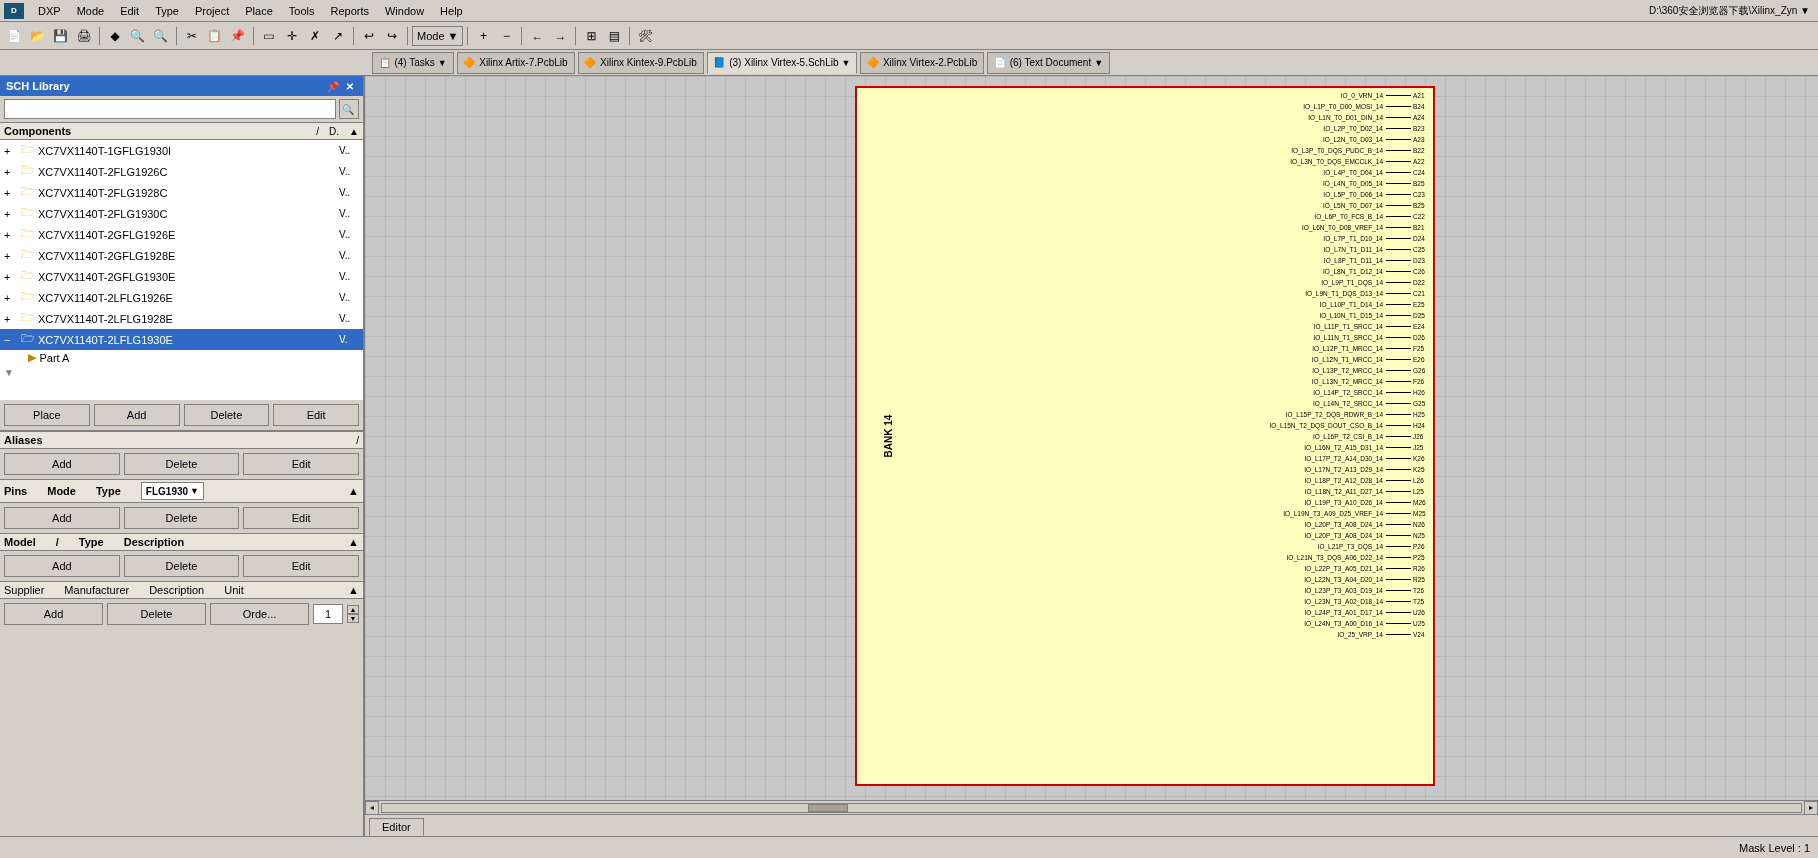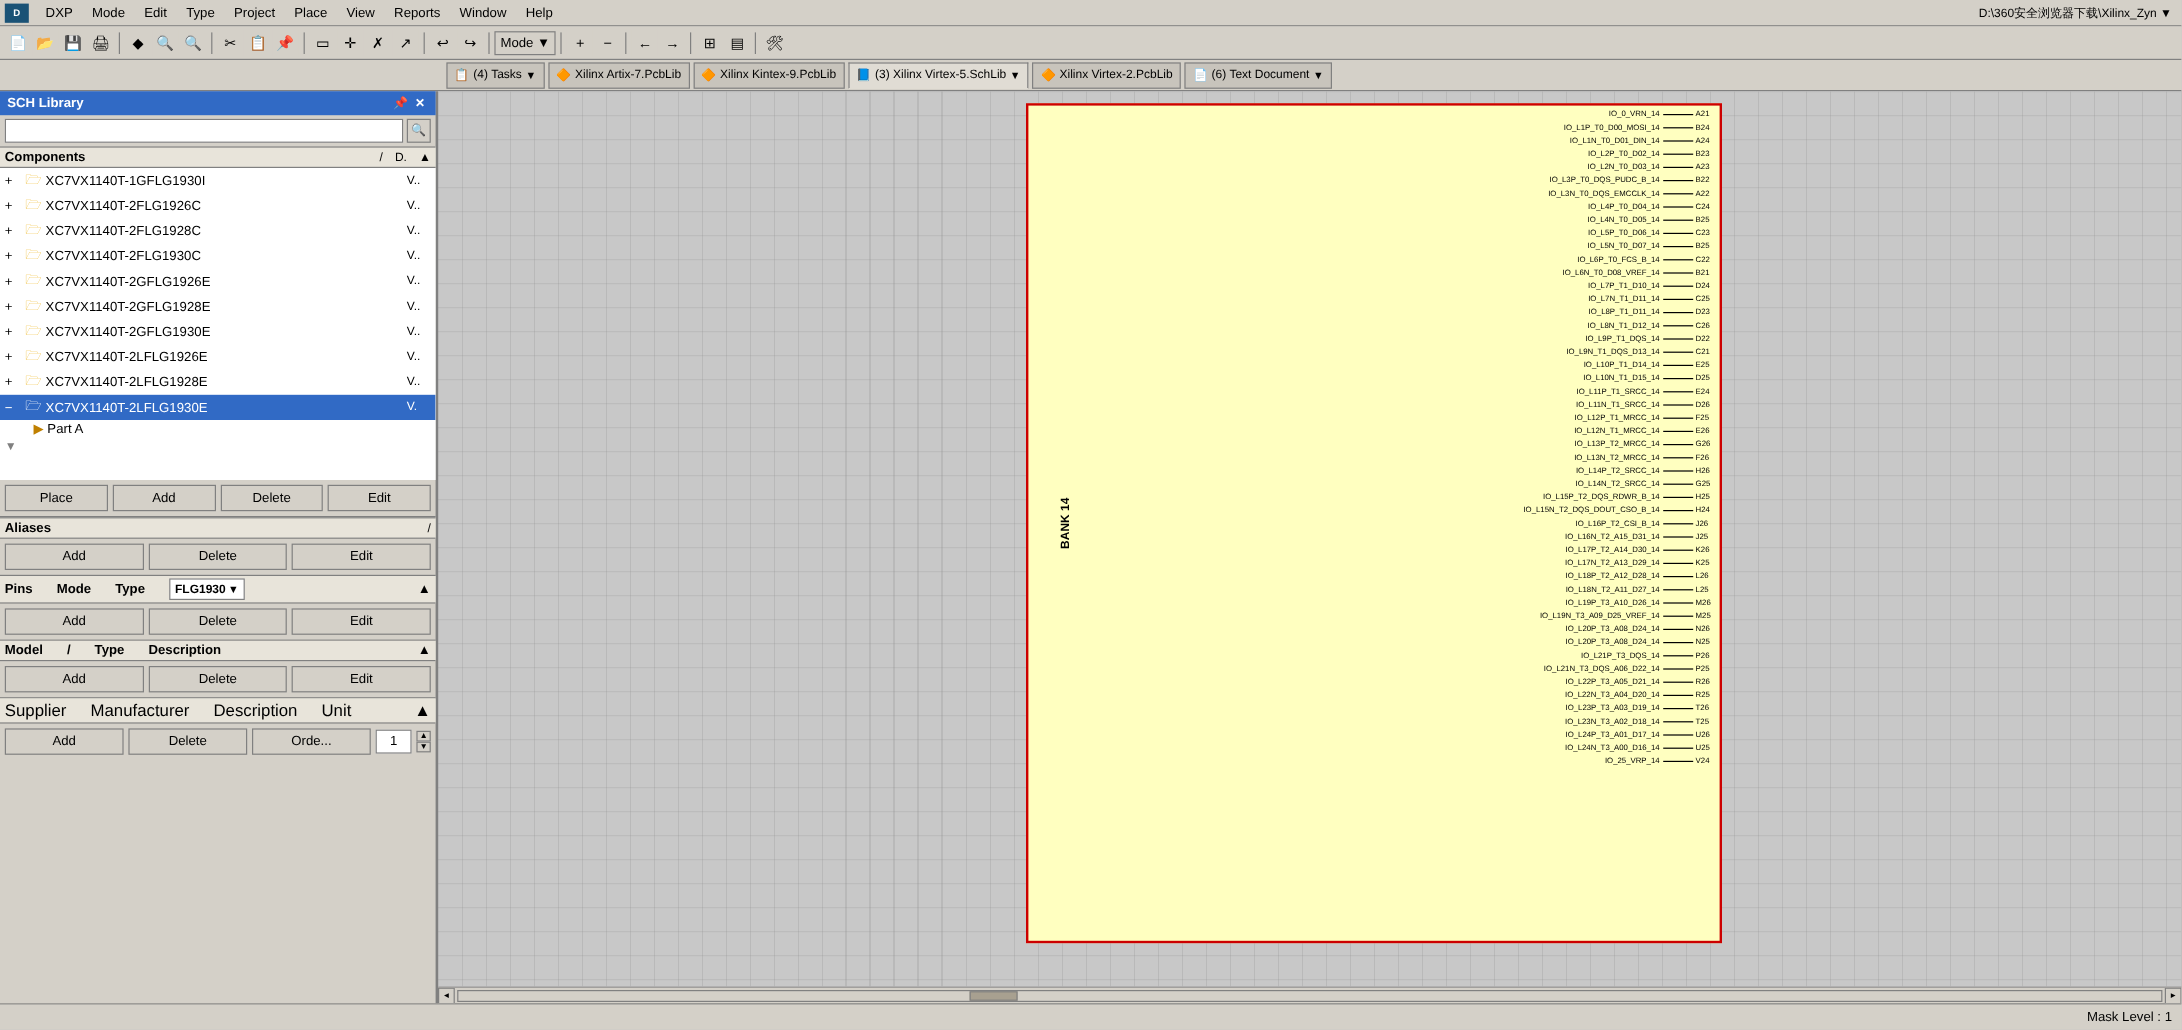--- a/index.html
+++ b/index.html
@@ -235,21 +235,21 @@
     }
 
     
     .supplier-section { border-top: 1px solid #808080; }
     .supplier-header {
       display: flex;
       align-items: center;
       background: #e8e4da;
       border-bottom: 1px solid #808080;
       padding: 2px 4px;
-      font-size: 14px;
+      font-size: 11px;
       gap: 20px;
     }
     .supplier-btn-row {
       display: flex;
       gap: 4px;
       padding: 4px;
       align-items: center;
     }
     .order-input {
       width: 30px;
@@ -406,21 +406,21 @@
 <div class="menu-bar">
   <div class="menu-bar-logo">
     <span style="font-size:8px;font-weight:bold;">D</span>
   </div>
   <div class="menu-item">DXP</div>
   <div class="menu-item">Mode</div>
   <div class="menu-item">Edit</div>
   <div class="menu-item">Type</div>
   <div class="menu-item">Project</div>
   <div class="menu-item">Place</div>
-  <div class="menu-item">View</div>
+  <div class="menu-item">Tools</div>
   <div class="menu-item">Reports</div>
   <div class="menu-item">Window</div>
   <div class="menu-item">Help</div>
   <div class="menu-bar-right">D:\360安全浏览器下载\Xilinx_Zyn ▼</div>
 </div>
 
 <div class="toolbar">
   <div class="toolbar-btn" title="New">📄</div>
   <div class="toolbar-btn" title="Open">📂</div>
   <div class="toolbar-btn" title="Save">💾</div>
@@ -929,20 +929,23 @@
     </div>
 
     <div class="h-scroll">
       <div class="scroll-arrow">◂</div>
       <div class="scroll-track">
         <div class="scroll-thumb"></div>
       </div>
       <div class="scroll-arrow">▸</div>
     </div>
 
+    <div class="bottom-tabs">
+      <div class="bottom-tab active">Editor</div>
+    </div>
 
   </div>
 
 </div>
 
 <div class="status-bar">
   <span></span>
   <span>Mask Level : 1</span>
 </div>
 

